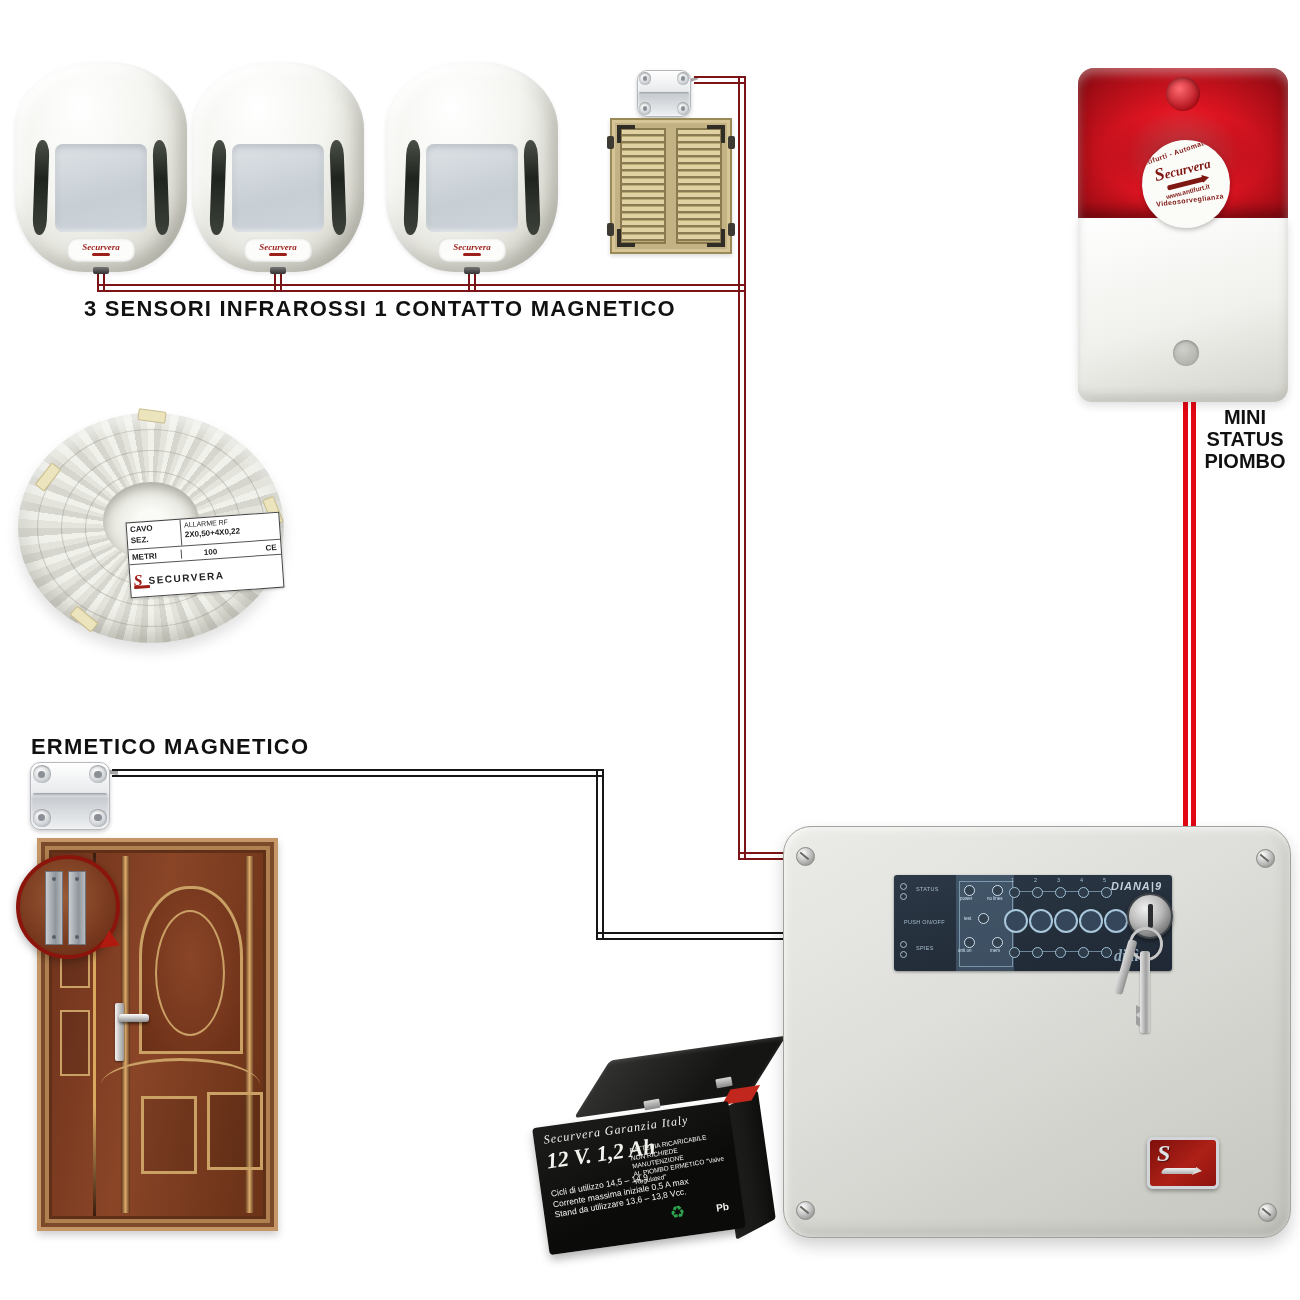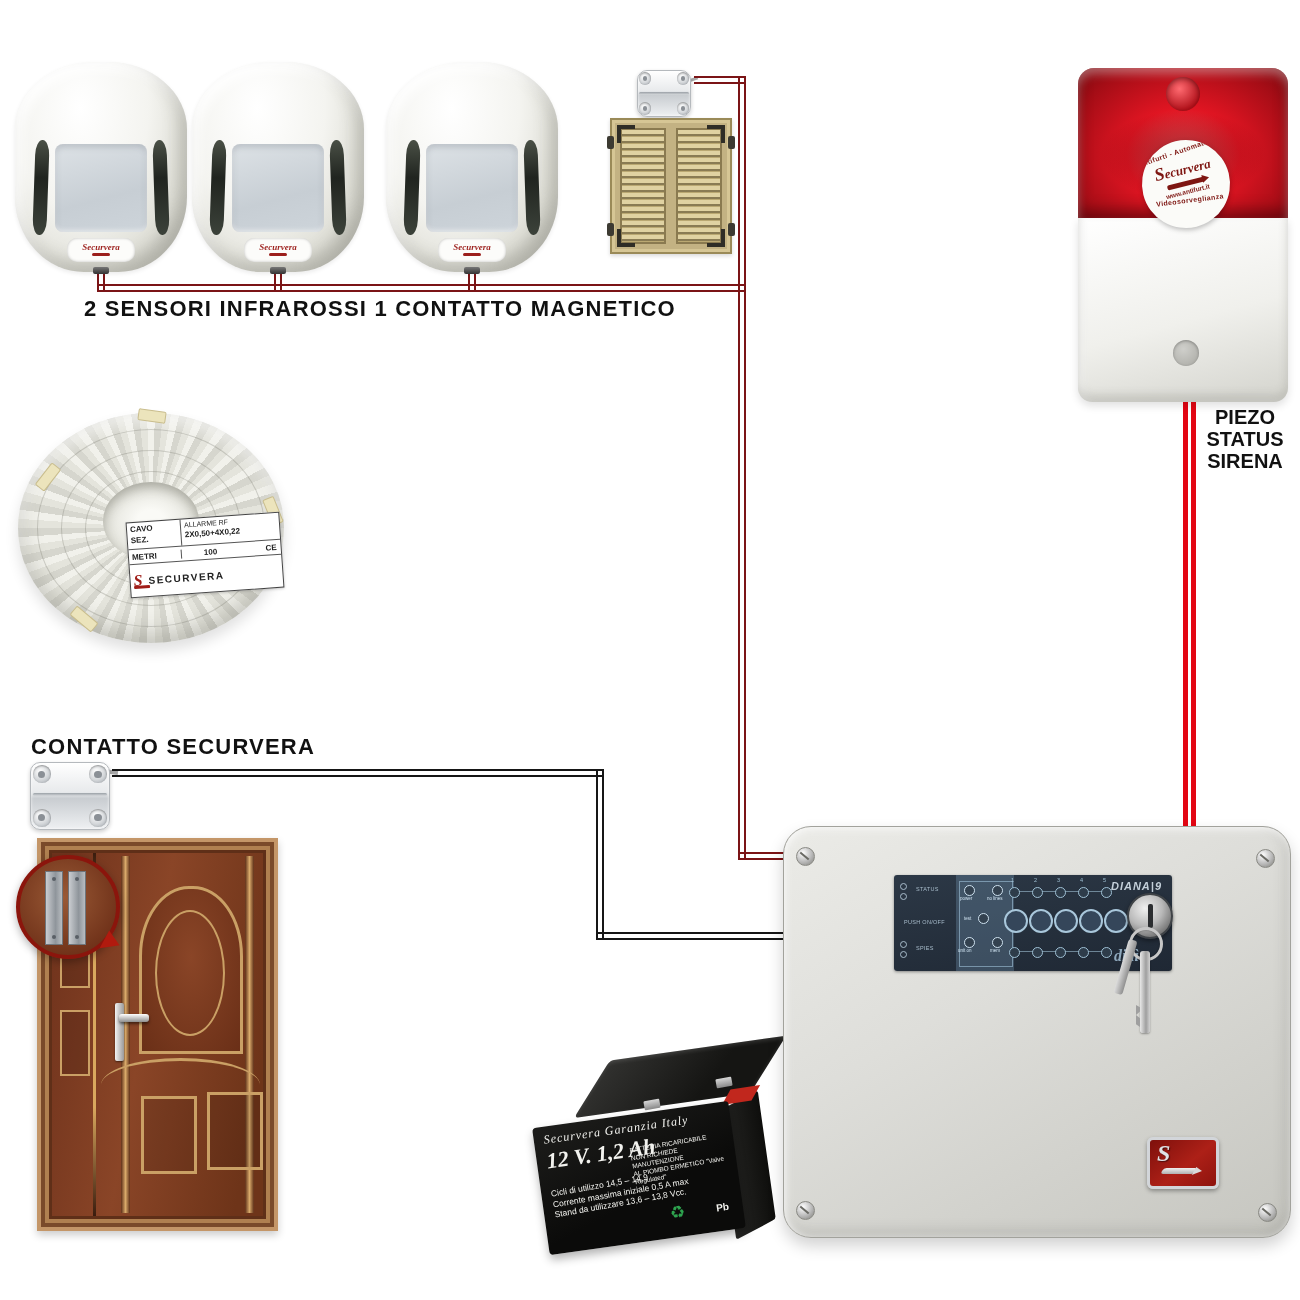--- a/index.html
+++ b/index.html
@@ -293,26 +293,26 @@
     <div class="sh-brk tl"></div>
     <div class="sh-brk tr"></div>
     <div class="sh-brk bl"></div>
     <div class="sh-brk br"></div>
     <div class="sh-hg lt"></div>
     <div class="sh-hg lb"></div>
     <div class="sh-hg rt"></div>
     <div class="sh-hg rb"></div>
   </div>
 
-  <div class="caption cap-sensors">2 SENSORI INFRAROSSI 1 CONTATTO MAGNETICO</div>
-  <div class="caption cap-contact">CONTATTO SECURVERA</div>
+  <div class="caption cap-sensors">3 SENSORI INFRAROSSI 1 CONTATTO MAGNETICO</div>
+  <div class="caption cap-contact">ERMETICO MAGNETICO</div>
   <div class="cap-siren">
-    <div>PIEZO</div>
+    <div>MINI</div>
     <div>STATUS</div>
-    <div>SIRENA</div>
+    <div>PIOMBO</div>
   </div>
 
   <div class="siren">
     <div class="siren-top"></div>
     <div class="siren-nub"></div>
     <div class="siren-bot"></div>
     <div class="siren-dot"></div>
     <div class="sticker">
       <div class="st-arc">Antifurti - Automatismi</div>
       <div class="st-brand">Securvera</div>

